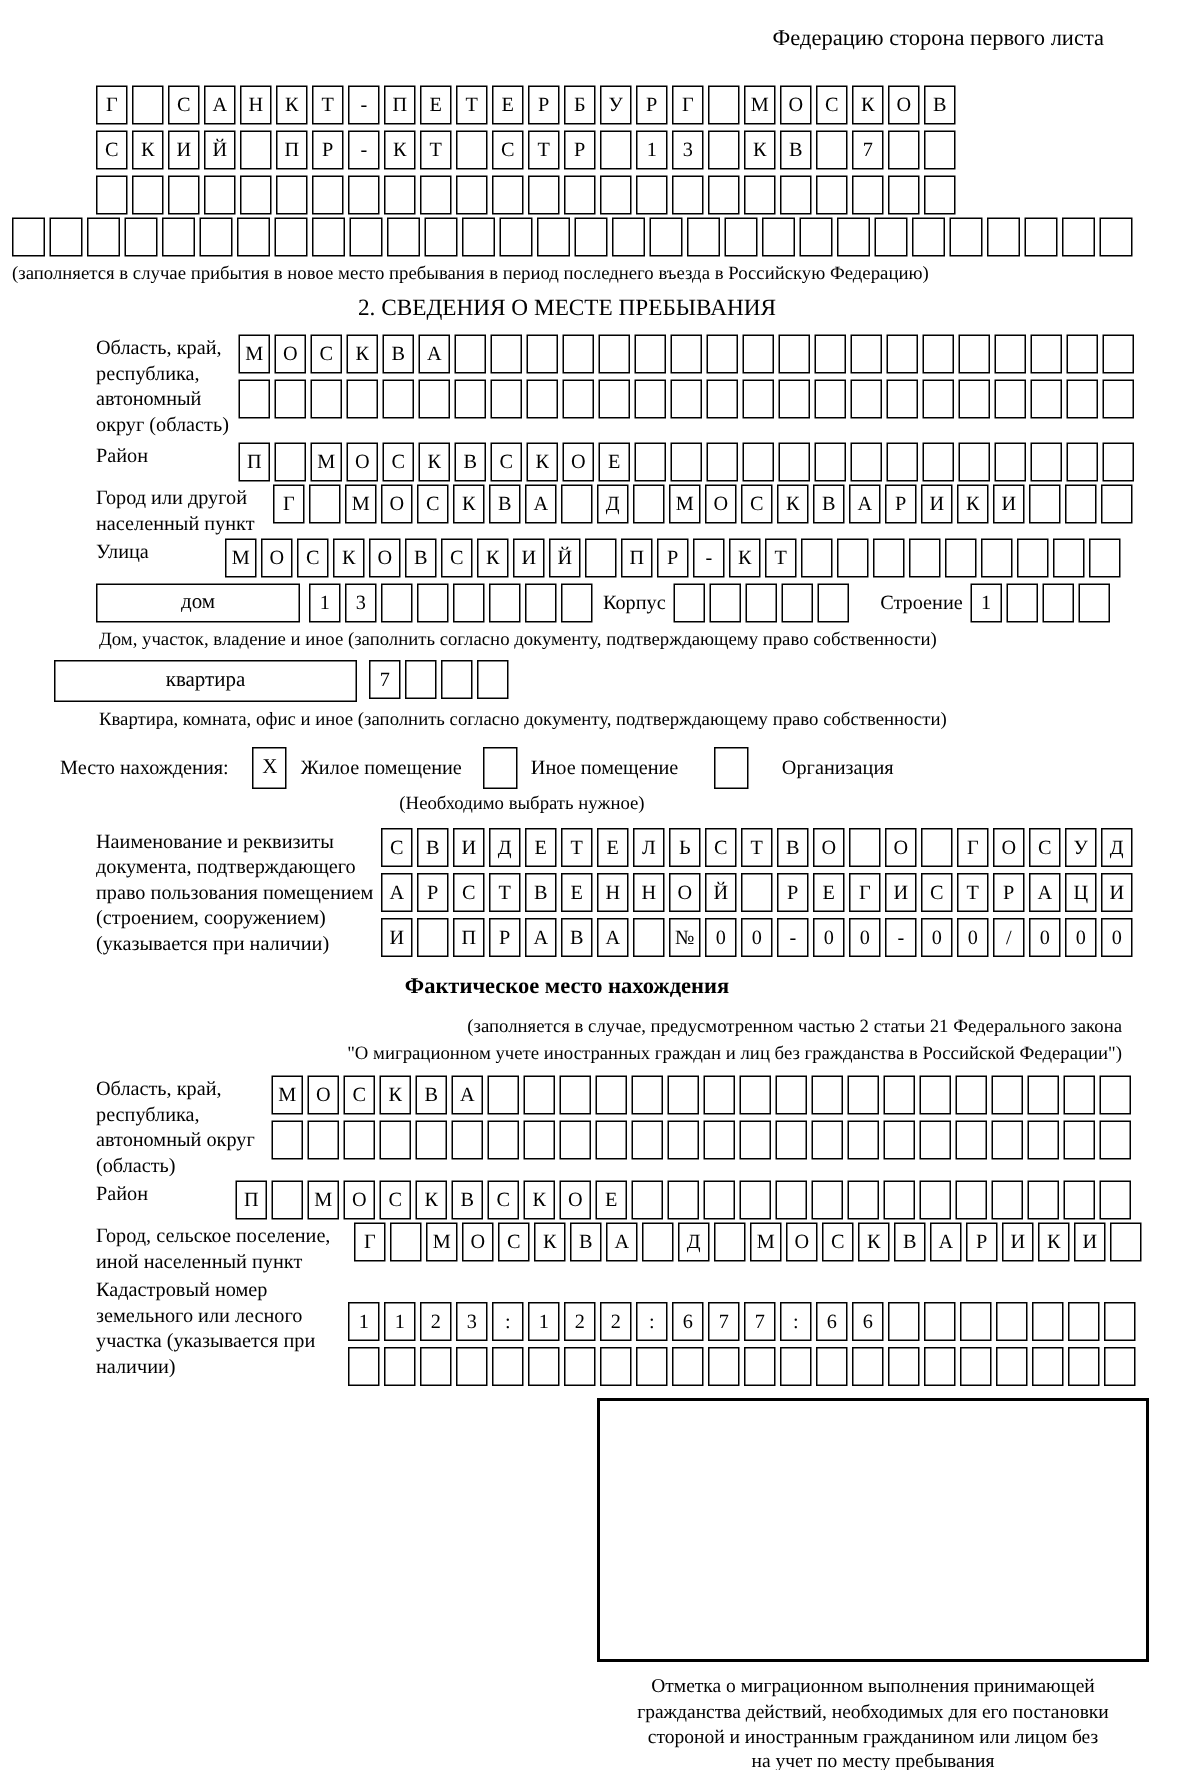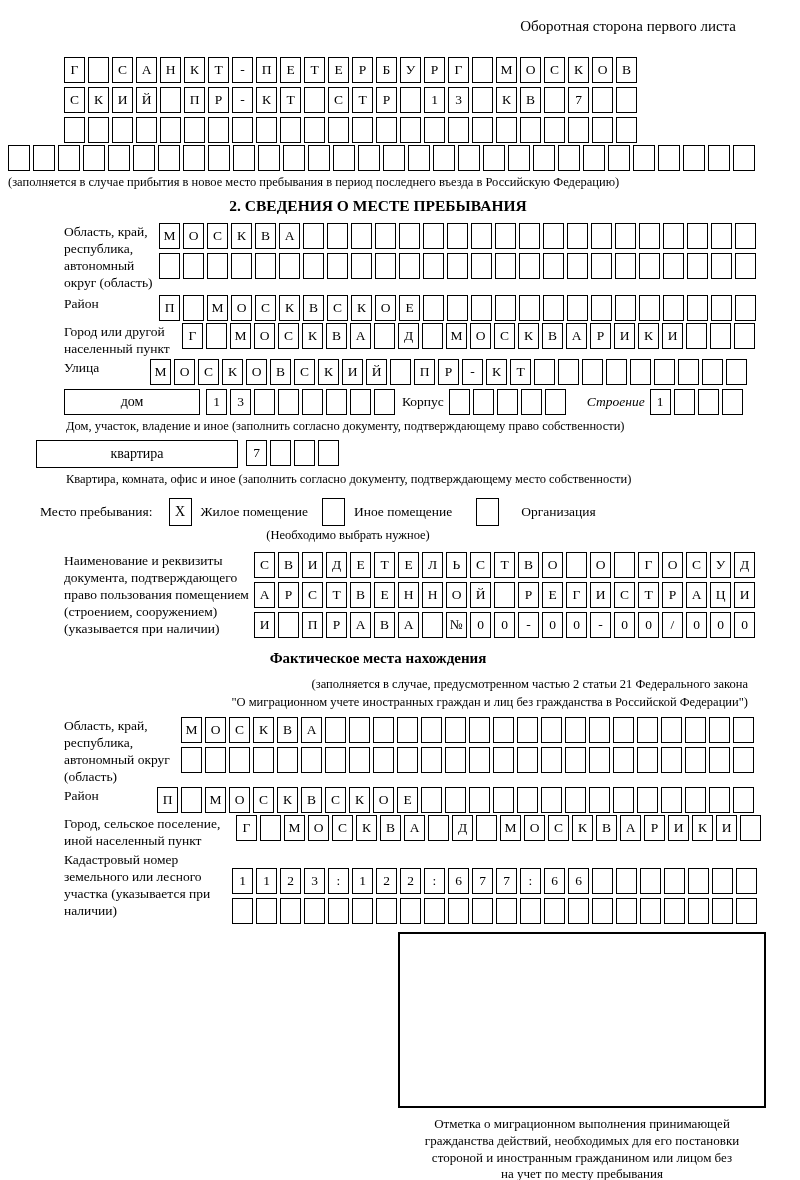--- a/index.html
+++ b/index.html
@@ -16,21 +16,21 @@
   .cells:last-child{margin-bottom:0;}
   .cell{box-sizing:border-box;flex:0 0 auto;width:21px;height:26px;border:1.6px solid #000;
         margin-right:3px;display:flex;align-items:center;justify-content:center;
         font-size:13.5px;background:#fff;}
   .fullrow{margin-left:0;margin-top:2px;}
   .fullrow .cell{width:22px;}
 
   .note{font-size:12.5px;line-height:1.25;}
   .note.center{}
 
-  .sec-title{font-size:15.5px;font-weight:bold;text-align:center;margin:6px 44px 8px 0;}
+  .sec-title{font-size:15.5px;font-weight:normal;text-align:center;margin:6px 44px 8px 0;}
 
   .inline-row{display:flex;align-items:center;margin-left:56px;}
   .inline-row .cells{margin-bottom:0;}
   .fieldbox{box-sizing:border-box;border:1.6px solid #000;height:26px;text-align:center;
             font-size:14px;line-height:23px;flex:0 0 auto;}
   .inl-lbl{font-size:13.5px;margin:0 5px 0 4px;flex:0 0 auto;}
 
   .chk-row{display:flex;align-items:center;margin-left:32px;margin-top:10px;font-size:13.5px;}
   .chk{box-sizing:border-box;width:23px;height:28px;border:1.6px solid #000;
        display:flex;align-items:center;justify-content:center;font-size:14px;flex:0 0 auto;}
@@ -50,21 +50,21 @@
 
   
   .w112{width:112px;} .w95{width:95px;} .w118{width:118px;} .w86{width:86px;}
   .w190{width:190px;} .w117{width:117px;} .w93{width:93px;} .w172{width:172px;} .w168{width:168px;}
 </style>
 </head>
 <body>
 
 <div class="page">
 
-  <div class="hdr">Оборотная сторона первого листа</div>
+  <div class="hdr">Федерацию сторона первого листа</div>
 
   <div class="frow">
     <div class="cellcol">
       <div class="cells">
           <span class="cell">Г</span>
           <span class="cell"></span>
           <span class="cell">С</span>
           <span class="cell">А</span>
           <span class="cell">Н</span>
           <span class="cell">К</span>
@@ -342,43 +342,43 @@
         <span class="cell"></span>
       </div>
     <div class="inl-lbl">Корпус</div>
     <div class="cells">
         <span class="cell"></span>
         <span class="cell"></span>
         <span class="cell"></span>
         <span class="cell"></span>
         <span class="cell"></span>
       </div>
-    <div class="inl-lbl" style="margin-left:18px;font-style:italic;">Строение</div>
+    <div class="inl-lbl" style="margin-left:18px;">Строение</div>
     <div class="cells">
         <span class="cell">1</span>
         <span class="cell"></span>
         <span class="cell"></span>
         <span class="cell"></span>
       </div>
   </div>
   <div class="note mt4" style="margin-left:58px;">Дом, участок, владение и иное (заполнить согласно документу, подтверждающему право собственности)</div>
 
   <div class="inline-row mt6" style="margin-left:28px;">
     <div class="fieldbox" style="width:202px;height:28px;line-height:25px;">квартира</div>
     <div class="cells" style="margin-left:8px;height:28px;">
         <span class="cell">7</span>
         <span class="cell"></span>
         <span class="cell"></span>
         <span class="cell"></span>
       </div>
   </div>
-  <div class="note mt4" style="margin-left:58px;">Квартира, комната, офис и иное (заполнить согласно документу, подтверждающему место собственности)</div>
+  <div class="note mt4" style="margin-left:58px;">Квартира, комната, офис и иное (заполнить согласно документу, подтверждающему право собственности)</div>
 
   <div class="chk-row">
-    <span>Место пребывания:</span>
+    <span>Место нахождения:</span>
     <span class="chk gap16">X</span>
     <span class="opt-label">Жилое помещение</span>
     <span class="chk gap14"></span>
     <span class="opt-label">Иное помещение</span>
     <span class="chk gap24"></span>
     <span class="opt-label gap22">Организация</span>
   </div>
   <div class="note mt2" style="margin-left:8px;width:664px;text-align:center;">(Необходимо выбрать нужное)</div>
 
   <div class="frow mt8">
@@ -449,21 +449,21 @@
           <span class="cell">0</span>
           <span class="cell">0</span>
           <span class="cell">/</span>
           <span class="cell">0</span>
           <span class="cell">0</span>
           <span class="cell">0</span>
         </div>
     </div>
   </div>
 
-  <div class="fact-title">Фактическое места нахождения</div>
+  <div class="fact-title">Фактическое место нахождения</div>
   <div class="fact-note">(заполняется в случае, предусмотренном частью 2 статьи 21 Федерального закона</div>
   <div class="fact-note mb6">"О миграционном учете иностранных граждан и лиц без гражданства в Российской Федерации")</div>
 
   <div class="frow">
     <div class="lbl w117">Область, край, республика, автономный округ (область)</div>
     <div class="cellcol">
       <div class="cells">
           <span class="cell">М</span>
           <span class="cell">О</span>
           <span class="cell">С</span>

